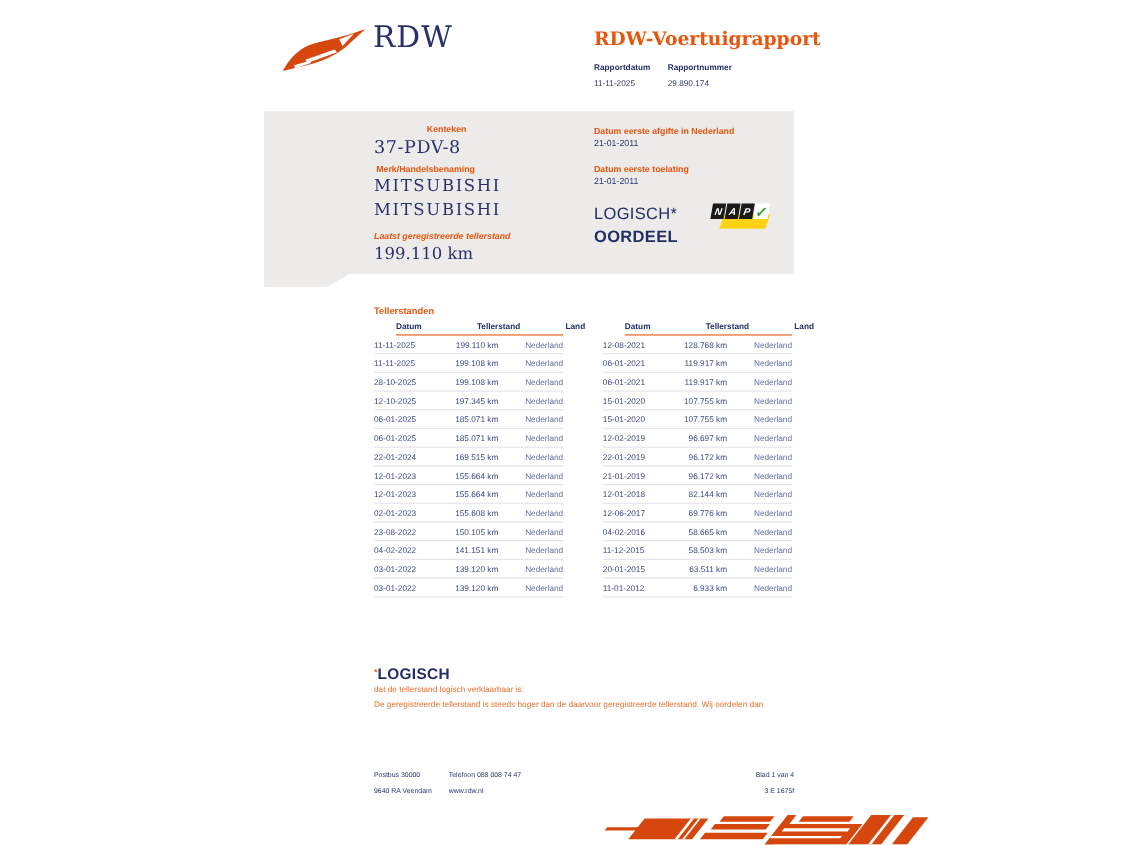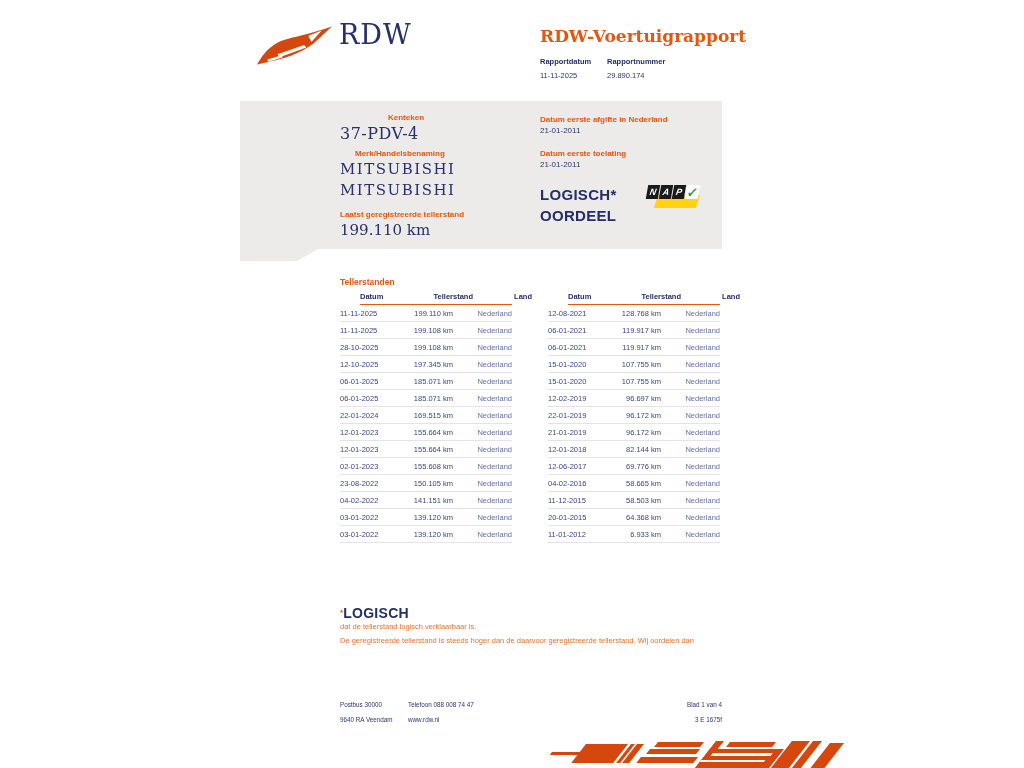--- a/index.html
+++ b/index.html
@@ -18,30 +18,30 @@
   .meta-col1{left:540px;top:57px;}
   .meta-col2{left:607px;top:57px;}
 
   
   .panel{left:240px;top:101px;width:482px;height:160px;background:#EDEBE9;
          clip-path:polygon(0 0,100% 0,100% 148px,78px 148px,57px 160px,0 160px);}
   .olabel{font-size:8px;font-weight:bold;color:#E5560F;}
   .serifval{font-family:"DejaVu Serif",serif;color:#27306B;}
   .p-kenteken-label{left:100px;top:12px;margin-left:48px;}
   .p-kenteken{left:100px;top:23px;font-size:16px;letter-spacing:0.5px;}
-  .p-merk-label{left:115px;top:48px;}
+  .p-merk-label{left:102px;top:48px;}
   .p-merk{left:100px;top:59px;font-size:15px;letter-spacing:1.5px;}
   .p-handelsnaam{left:100px;top:80px;font-size:15px;letter-spacing:1.5px;}
-  .p-tell-label{left:100px;top:109px;}
+  .p-tell-label{left:100px;top:109px;font-style:italic;}
   .p-tell{left:100px;top:120px;font-size:15px;}
   .p-afgifte-label{left:300px;top:14px;}
   .p-afgifte{left:300px;top:25px;font-size:8px;color:#2B3670;}
   .p-toelating-label{left:300px;top:48px;}
   .p-toelating{left:300px;top:59px;font-size:8px;color:#2B3670;}
-  .p-oordeel1{left:300px;top:85px;font-size:15px;font-weight:bold;letter-spacing:0.3px;text-align:right;}
+  .p-oordeel1{left:300px;top:85px;font-size:15px;font-weight:normal;letter-spacing:0.3px;text-align:right;}
   .p-oordeel2{left:300px;top:106px;font-size:15px;font-weight:bold;letter-spacing:0.3px;}
 
   
   .nap{left:407px;top:84px;width:54px;height:26px;}
   .nap-yellow{position:absolute;left:9px;top:10px;width:42px;height:13px;background:#FFD215;
               transform:skewX(-18deg);}
   .nap-box{position:absolute;top:0;width:12px;height:14px;background:#1A1A1A;
            transform:skewX(-10deg);display:flex;align-items:center;justify-content:center;
            color:#fff;font-size:9px;font-weight:bold;font-style:italic;}
   .nap-n{left:0;} .nap-a{left:13px;} .nap-p{left:26px;}
@@ -115,21 +115,21 @@
     <div class="meta-label">Rapportdatum</div>
     <div class="meta-value">11-11-2025</div>
   </div>
   <div class="abs meta-col2">
     <div class="meta-label">Rapportnummer</div>
     <div class="meta-value">29.890.174</div>
   </div>
 
   <div class="abs panel">
     <div class="abs olabel p-kenteken-label">Kenteken</div>
-    <div class="abs serifval p-kenteken">37-PDV-4</div>
+    <div class="abs serifval p-kenteken">37-PDV-8</div>
     <div class="abs olabel p-merk-label">Merk/Handelsbenaming</div>
     <div class="abs serifval p-merk">MITSUBISHI</div>
     <div class="abs serifval p-handelsnaam">MITSUBISHI</div>
     <div class="abs olabel p-tell-label">Laatst geregistreerde tellerstand</div>
     <div class="abs serifval p-tell">199.110 km</div>
 
     <div class="abs olabel p-afgifte-label">Datum eerste afgifte in Nederland</div>
     <div class="abs p-afgifte">21-01-2011</div>
     <div class="abs olabel p-toelating-label">Datum eerste toelating</div>
     <div class="abs p-toelating">21-01-2011</div>
@@ -317,21 +317,21 @@
         </div>
 
         <div class="trow">
           <span class="c-datum">11-12-2015</span>
           <span class="c-tell">58.503 km</span>
           <span class="c-land">Nederland</span>
         </div>
 
         <div class="trow">
           <span class="c-datum">20-01-2015</span>
-          <span class="c-tell">64.368 km</span>
+          <span class="c-tell">63.511 km</span>
           <span class="c-land">Nederland</span>
         </div>
 
         <div class="trow">
           <span class="c-datum">11-01-2012</span>
           <span class="c-tell">6.933 km</span>
           <span class="c-land">Nederland</span>
         </div>
       </div>
   </div>

